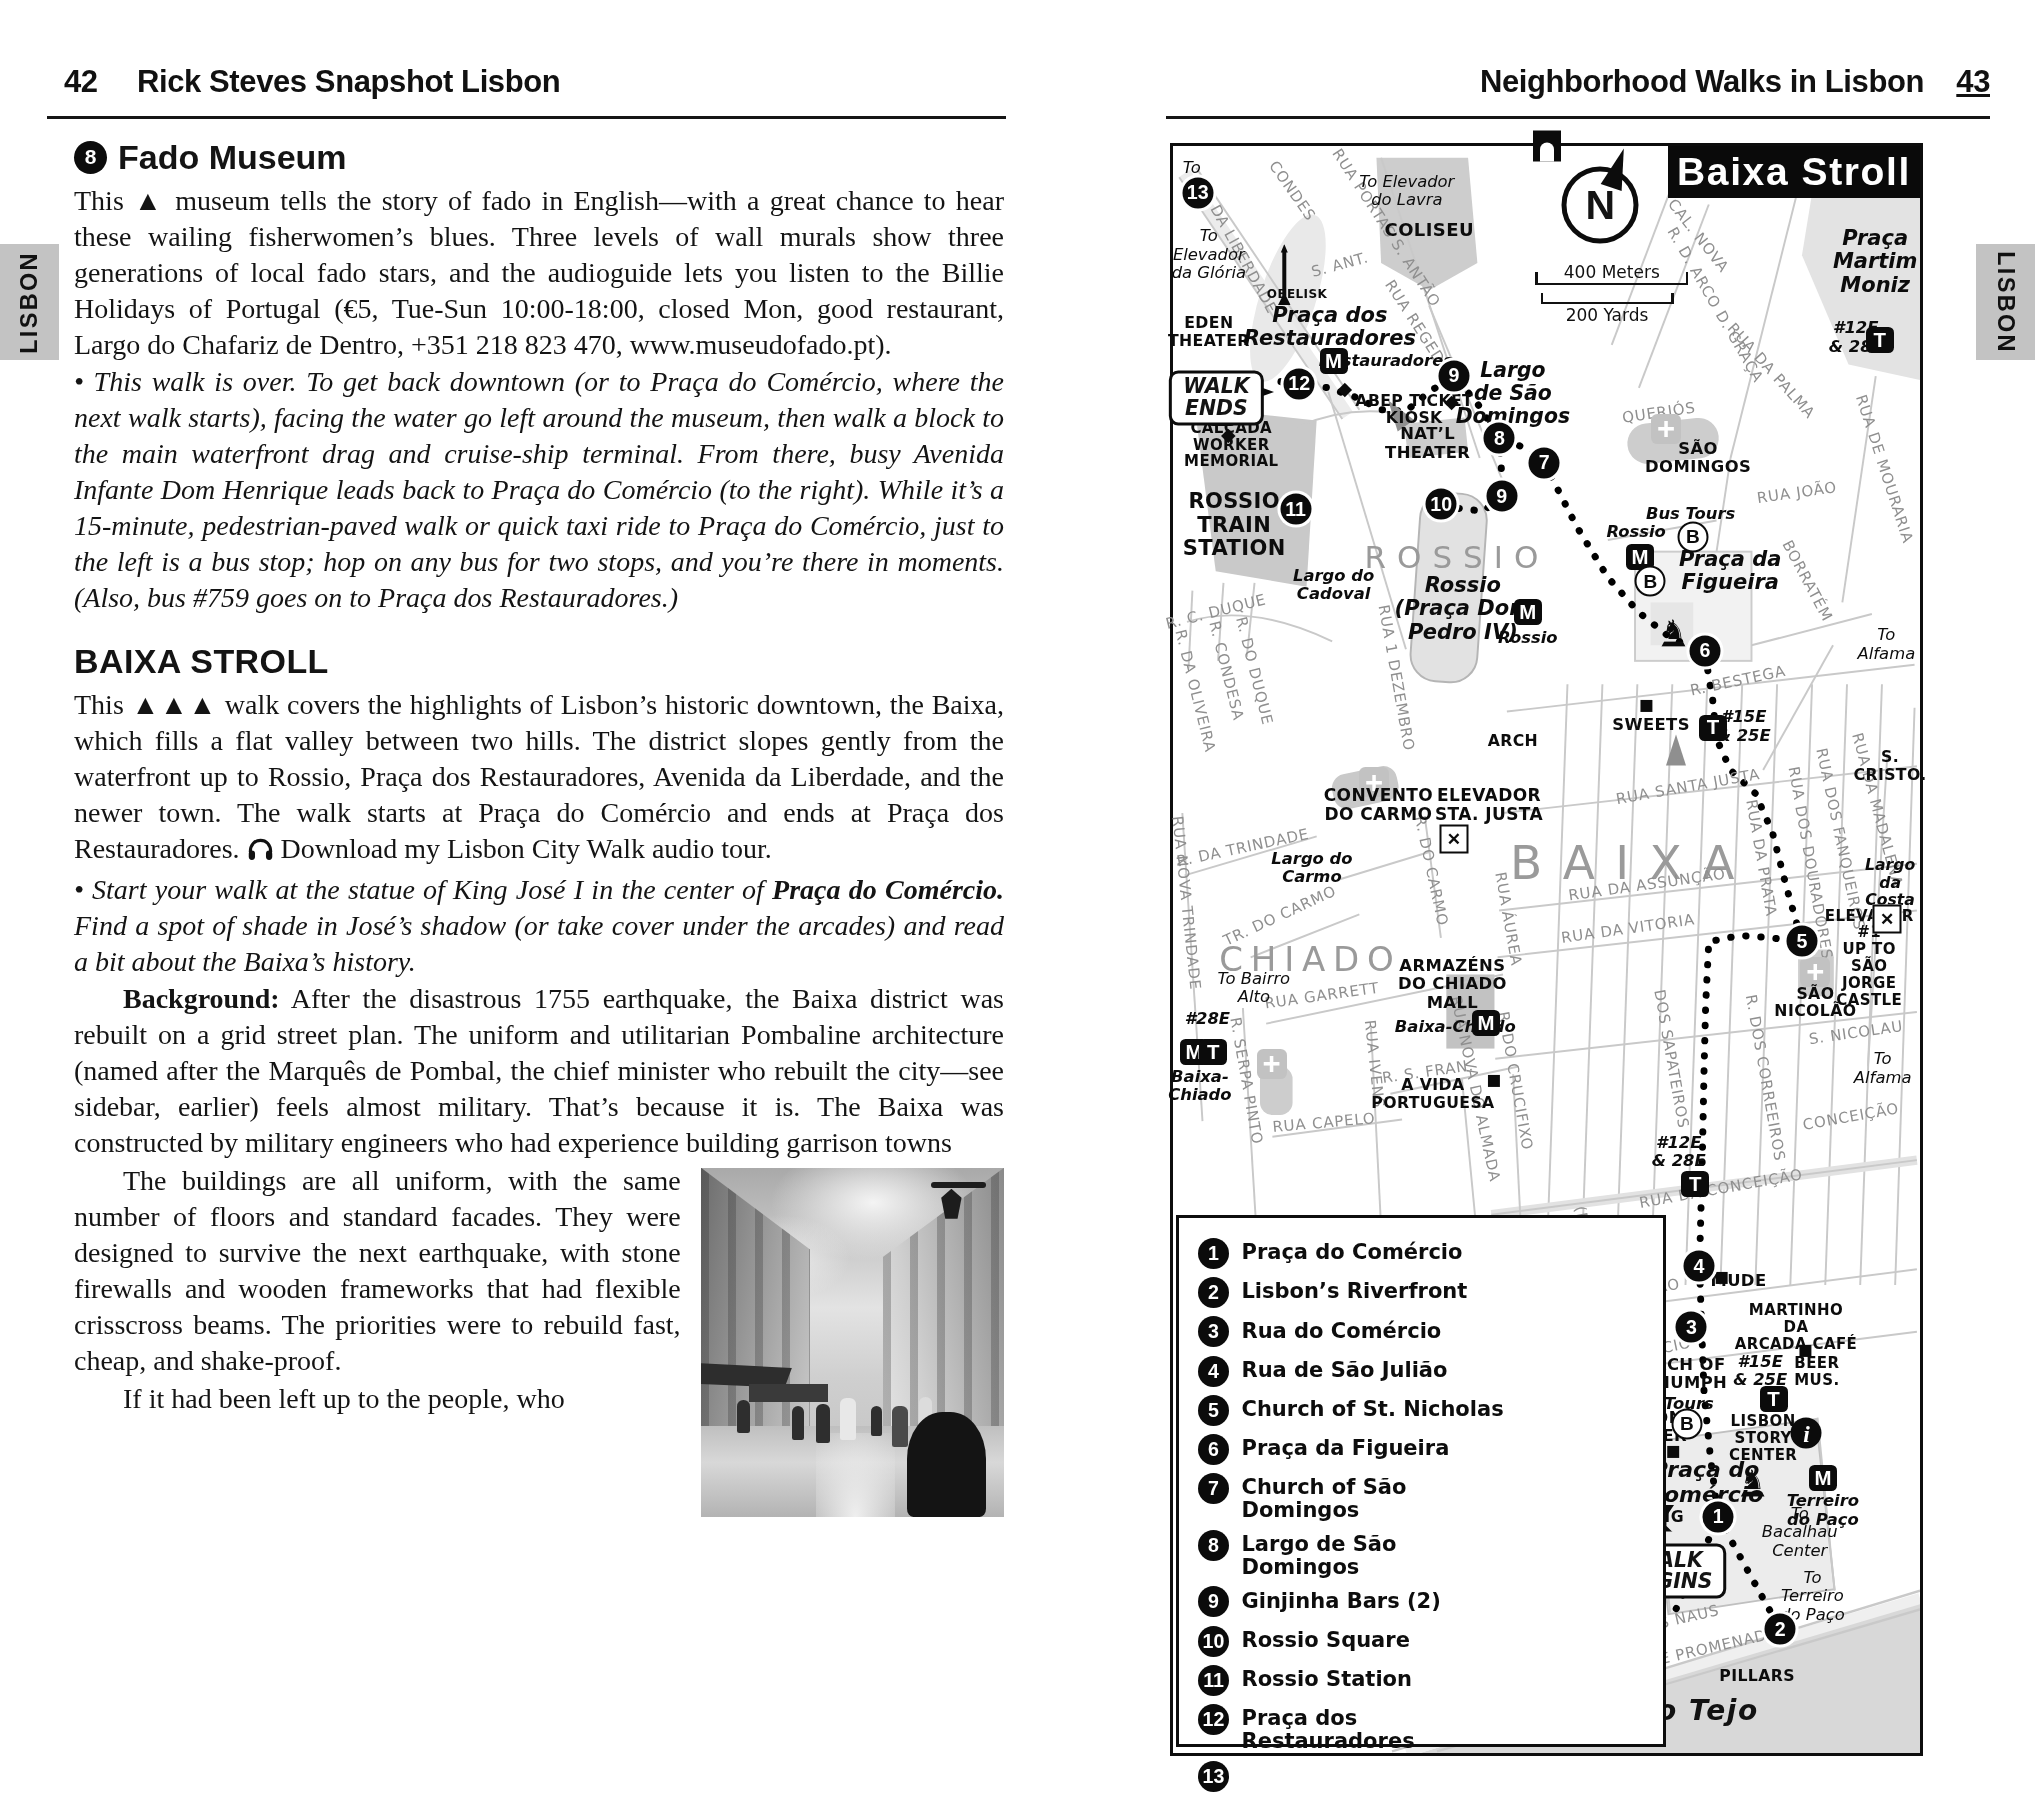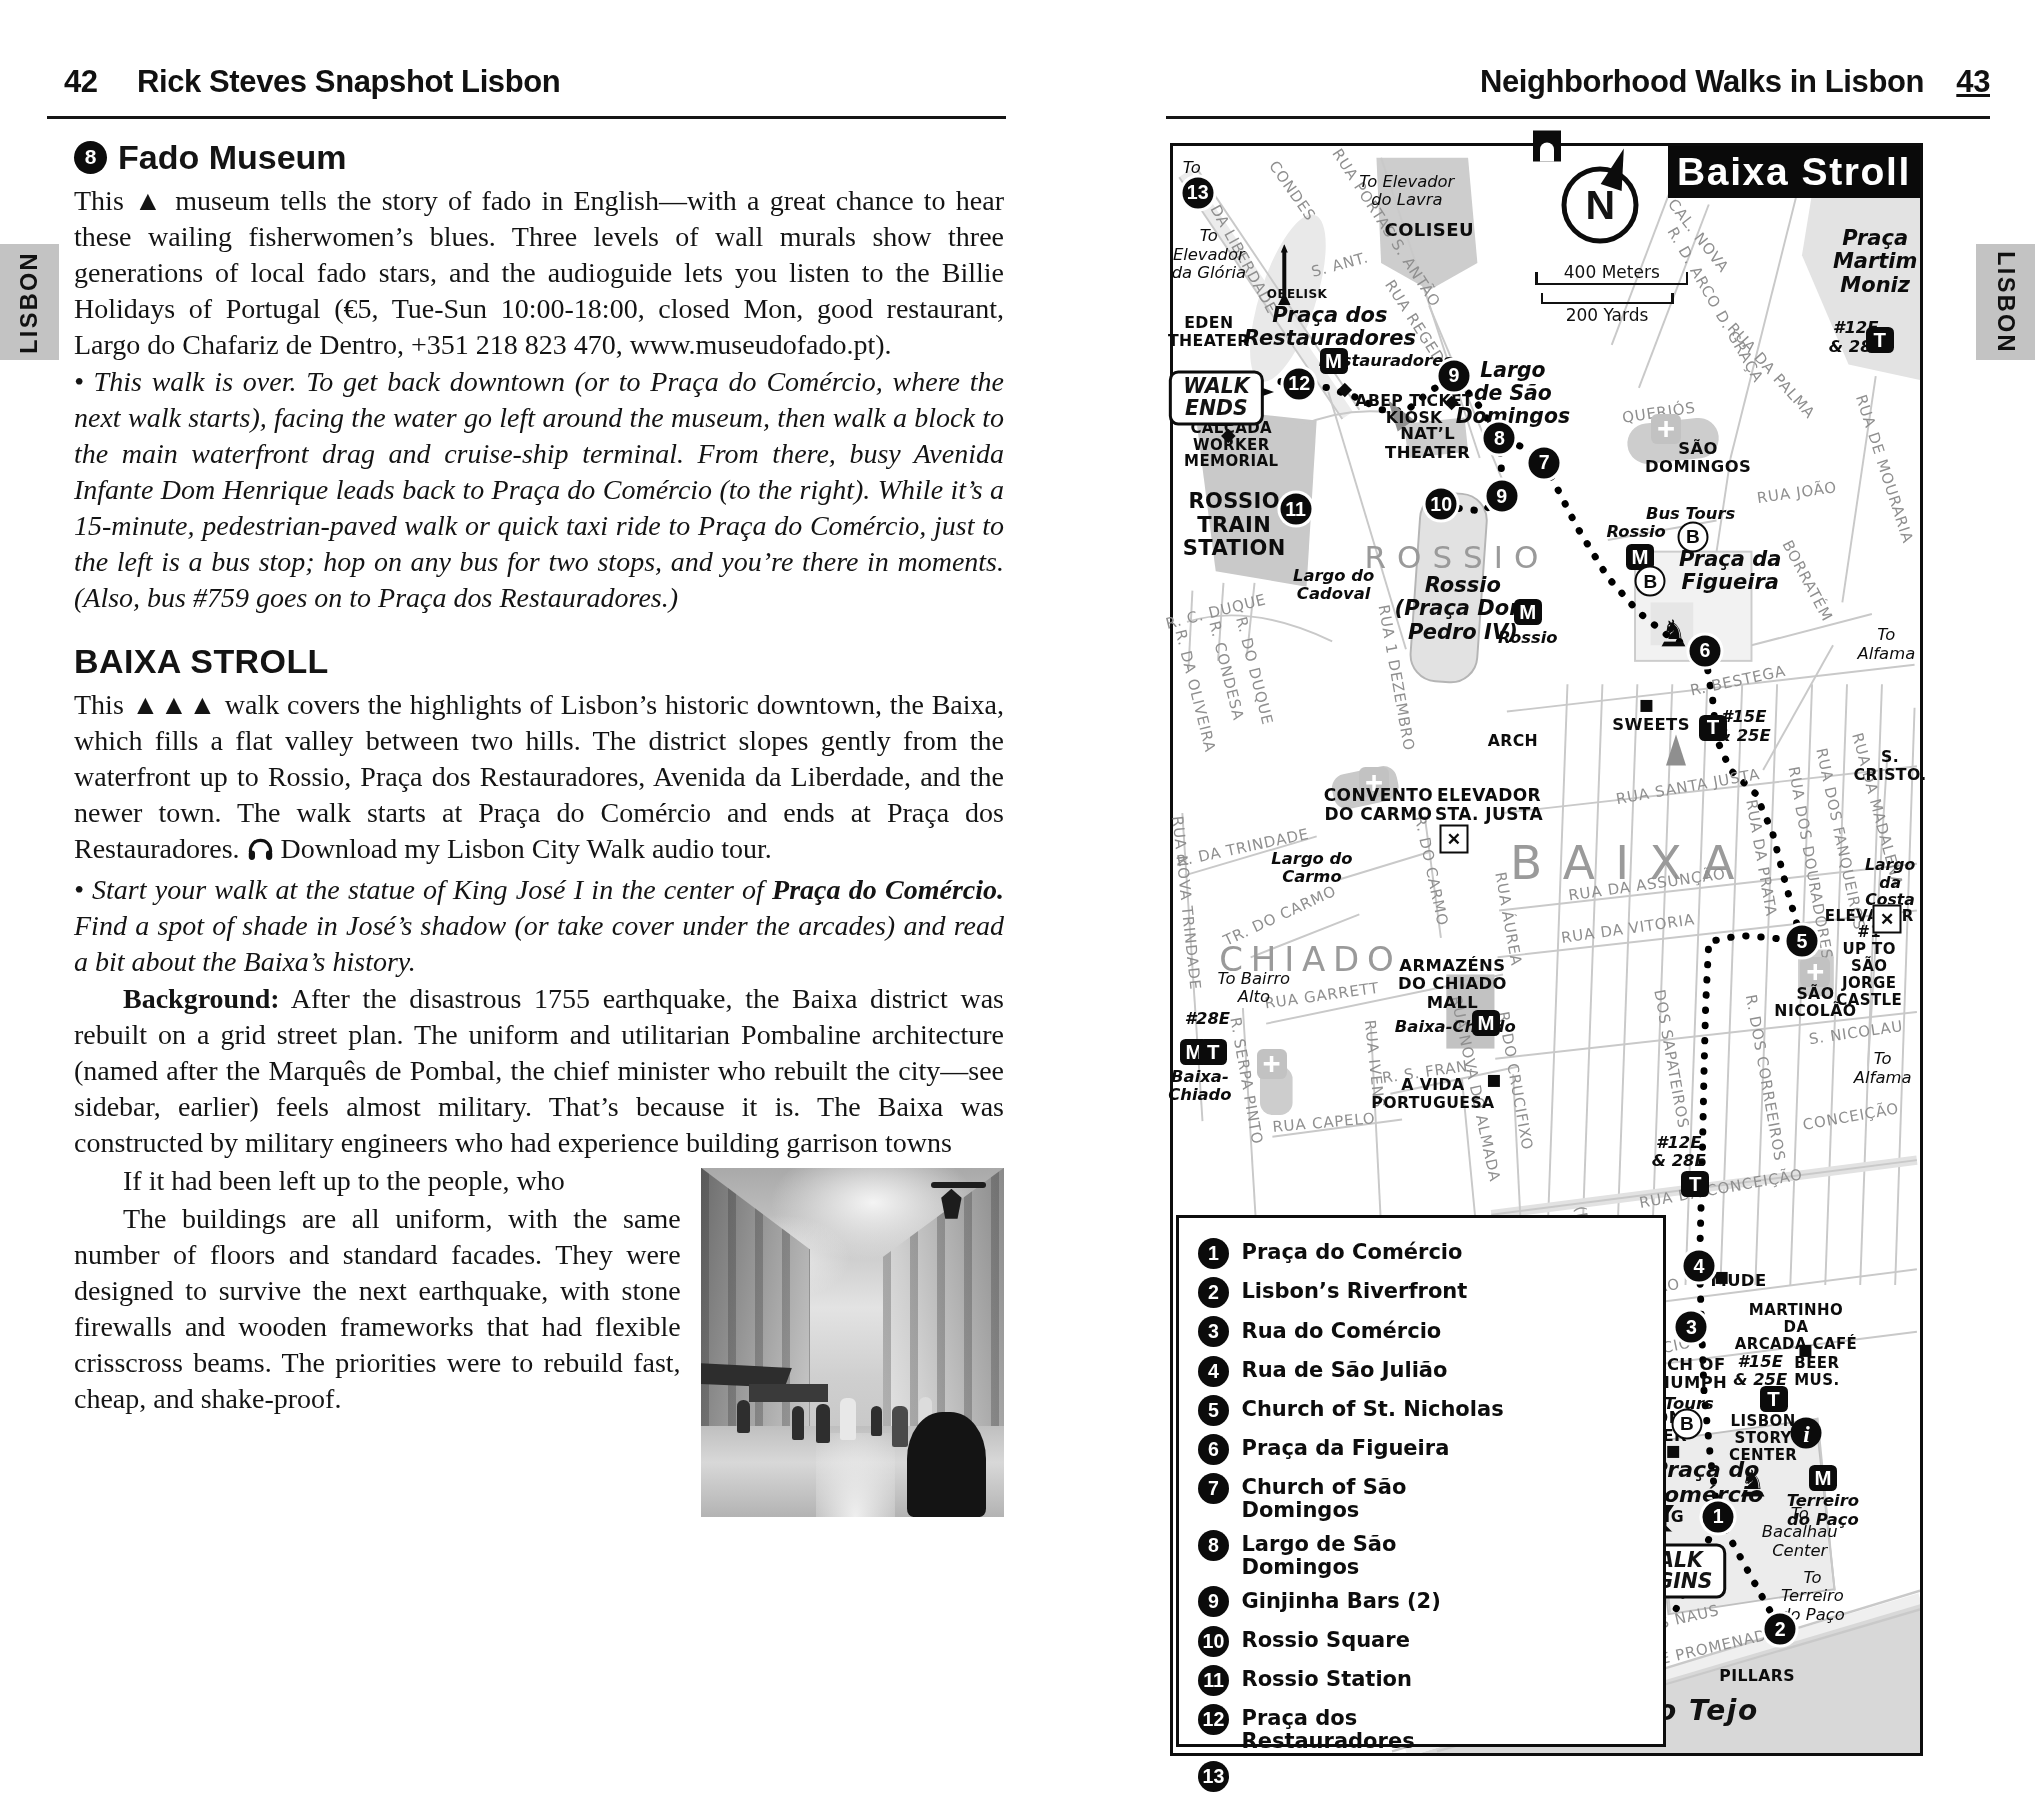--- a/index.html
+++ b/index.html
@@ -178,22 +178,22 @@
       <div class="ph-glow"></div>
       <div class="ph-p" style="left:30%;bottom:22%;width:12.5px;height:34px;"></div>
       <div class="ph-p" style="left:38%;bottom:21%;width:14px;height:39px;"></div>
       <div class="ph-p" style="left:46%;bottom:22%;width:15.7px;height:42px;background:#e8e8e8;"></div>
       <div class="ph-p" style="left:56%;bottom:23%;width:11px;height:30px;"></div>
       <div class="ph-p" style="left:63%;bottom:20%;width:15.7px;height:41px;background:#4a4a4a;"></div>
       <div class="ph-p" style="left:12%;bottom:24%;width:12.5px;height:33px;"></div>
       <div class="ph-p" style="left:72%;bottom:24%;width:12.5px;height:36px;background:#dcdcdc;"></div>
       <div class="ph-hood"></div>
     </div>
+    <p class="indent">The buildings are all uniform, with the same number of floors and standard facades. They were designed to survive the next earthquake, with stone firewalls and wooden frameworks that had flexible crisscross beams. The priorities were to rebuild fast, cheap, and shake-proof.</p>
     <p class="indent">If it had been left up to the people, who</p>
-    <p class="indent">The buildings are all uniform, with the same number of floors and standard facades. They were designed to survive the next earthquake, with stone firewalls and wooden frameworks that had flexible crisscross beams. The priorities were to rebuild fast, cheap, and shake-proof.</p>
   </div>
 </div>
 
 <div class="pg-header" style="right:111px;">Neighborhood Walks in Lisbon</div>
 <div class="pg-header" style="right:45px;text-decoration:underline;">43</div>
 <div class="rule" style="left:1166px;width:824px;"></div>
 <div class="side-tab right" style="right:0;">
     <span>LISBON</span>
   </div>
 

